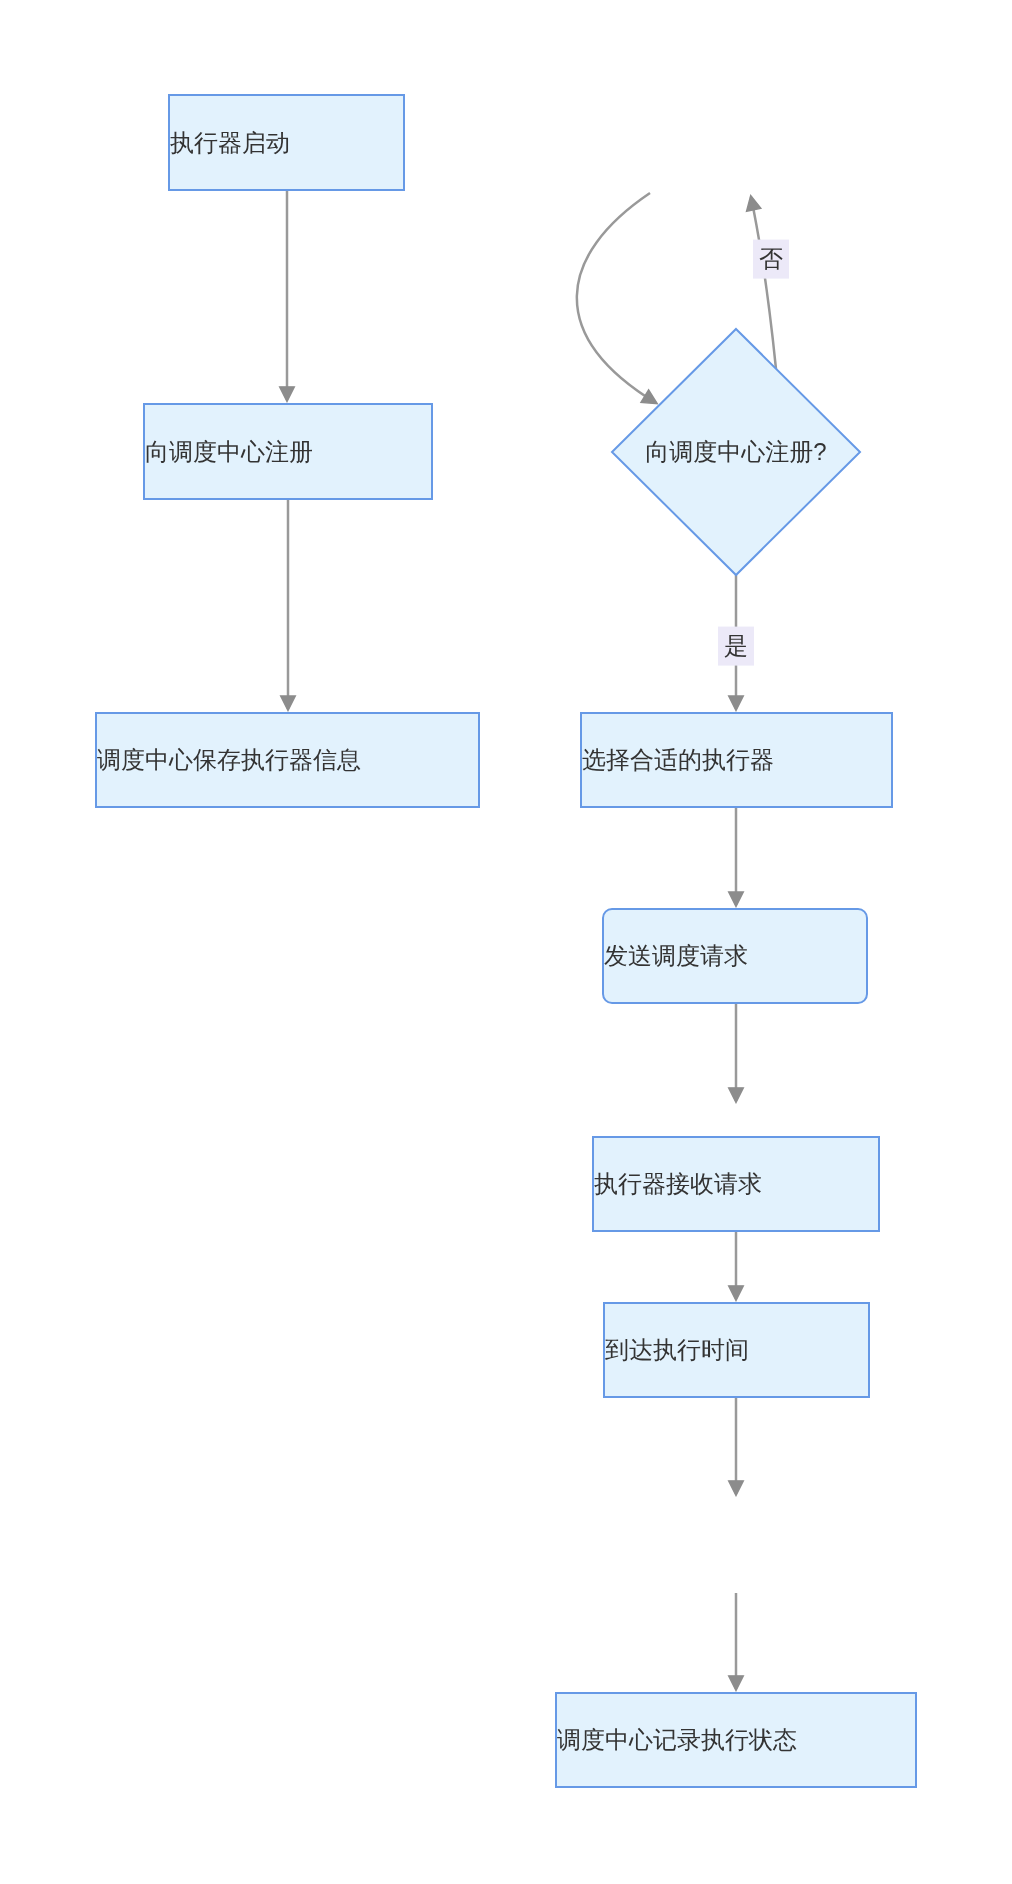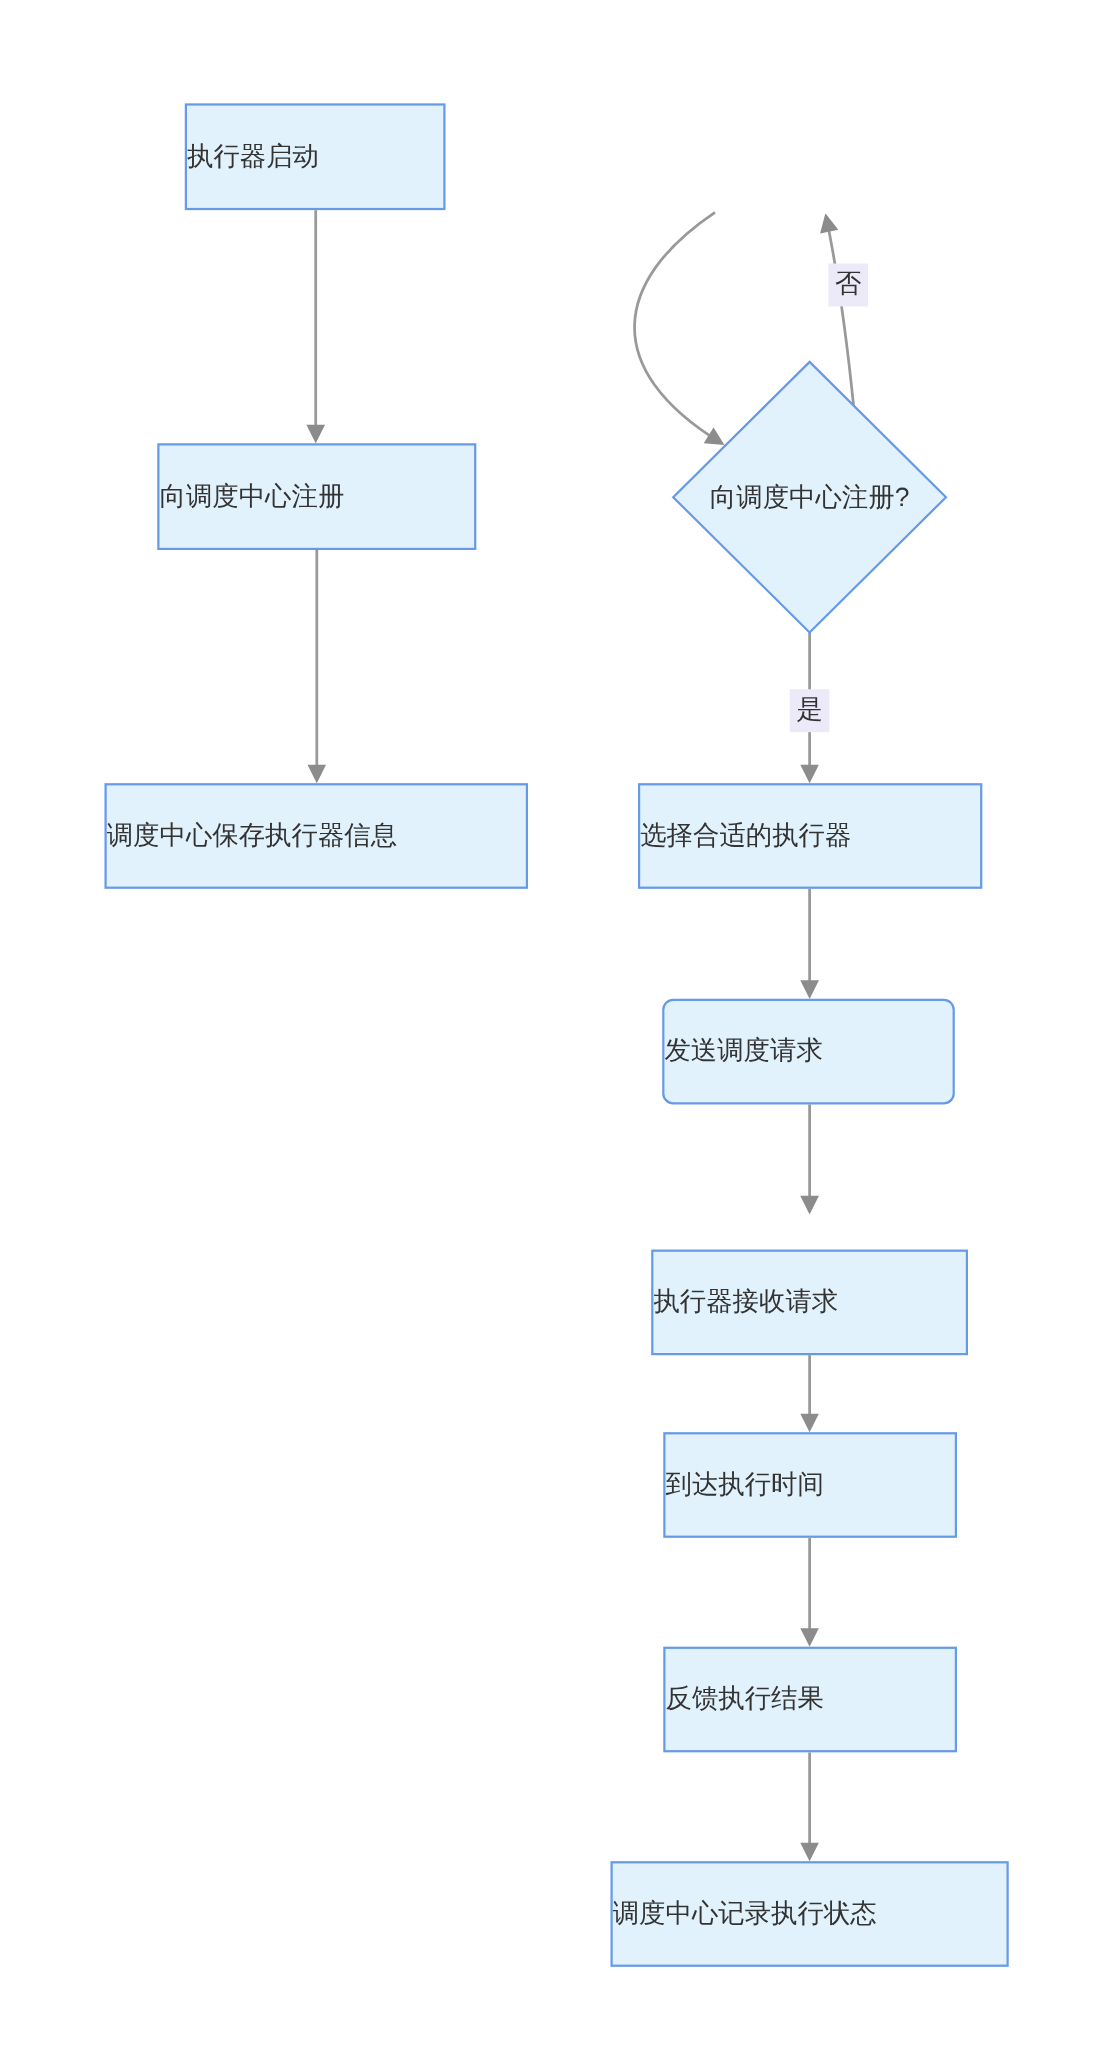--- a/index.html
+++ b/index.html
@@ -99,23 +99,20 @@
   </div>
 
   <div class="node" style="left:592px;top:1104px;width:288px;height:96px;margin-top:32px;">
     <span>执行器接收请求</span>
   </div>
 
   <div class="node" style="left:603px;top:1302px;width:267px;height:96px;">
     <span>到达执行时间</span>
   </div>
 
-  <div class="node" style="left:603px;top:1497px;width:267px;height:96px;">
-    <span>反馈执行结果</span>
-  </div>
 
   <div class="node" style="left:555px;top:1692px;width:362px;height:96px;">
     <span>调度中心记录执行状态</span>
   </div>
 
   <div class="edge-label" style="left:771px;top:259px;">否</div>
   <div class="edge-label" style="left:736px;top:646px;">是</div>
 
 </div>
 

